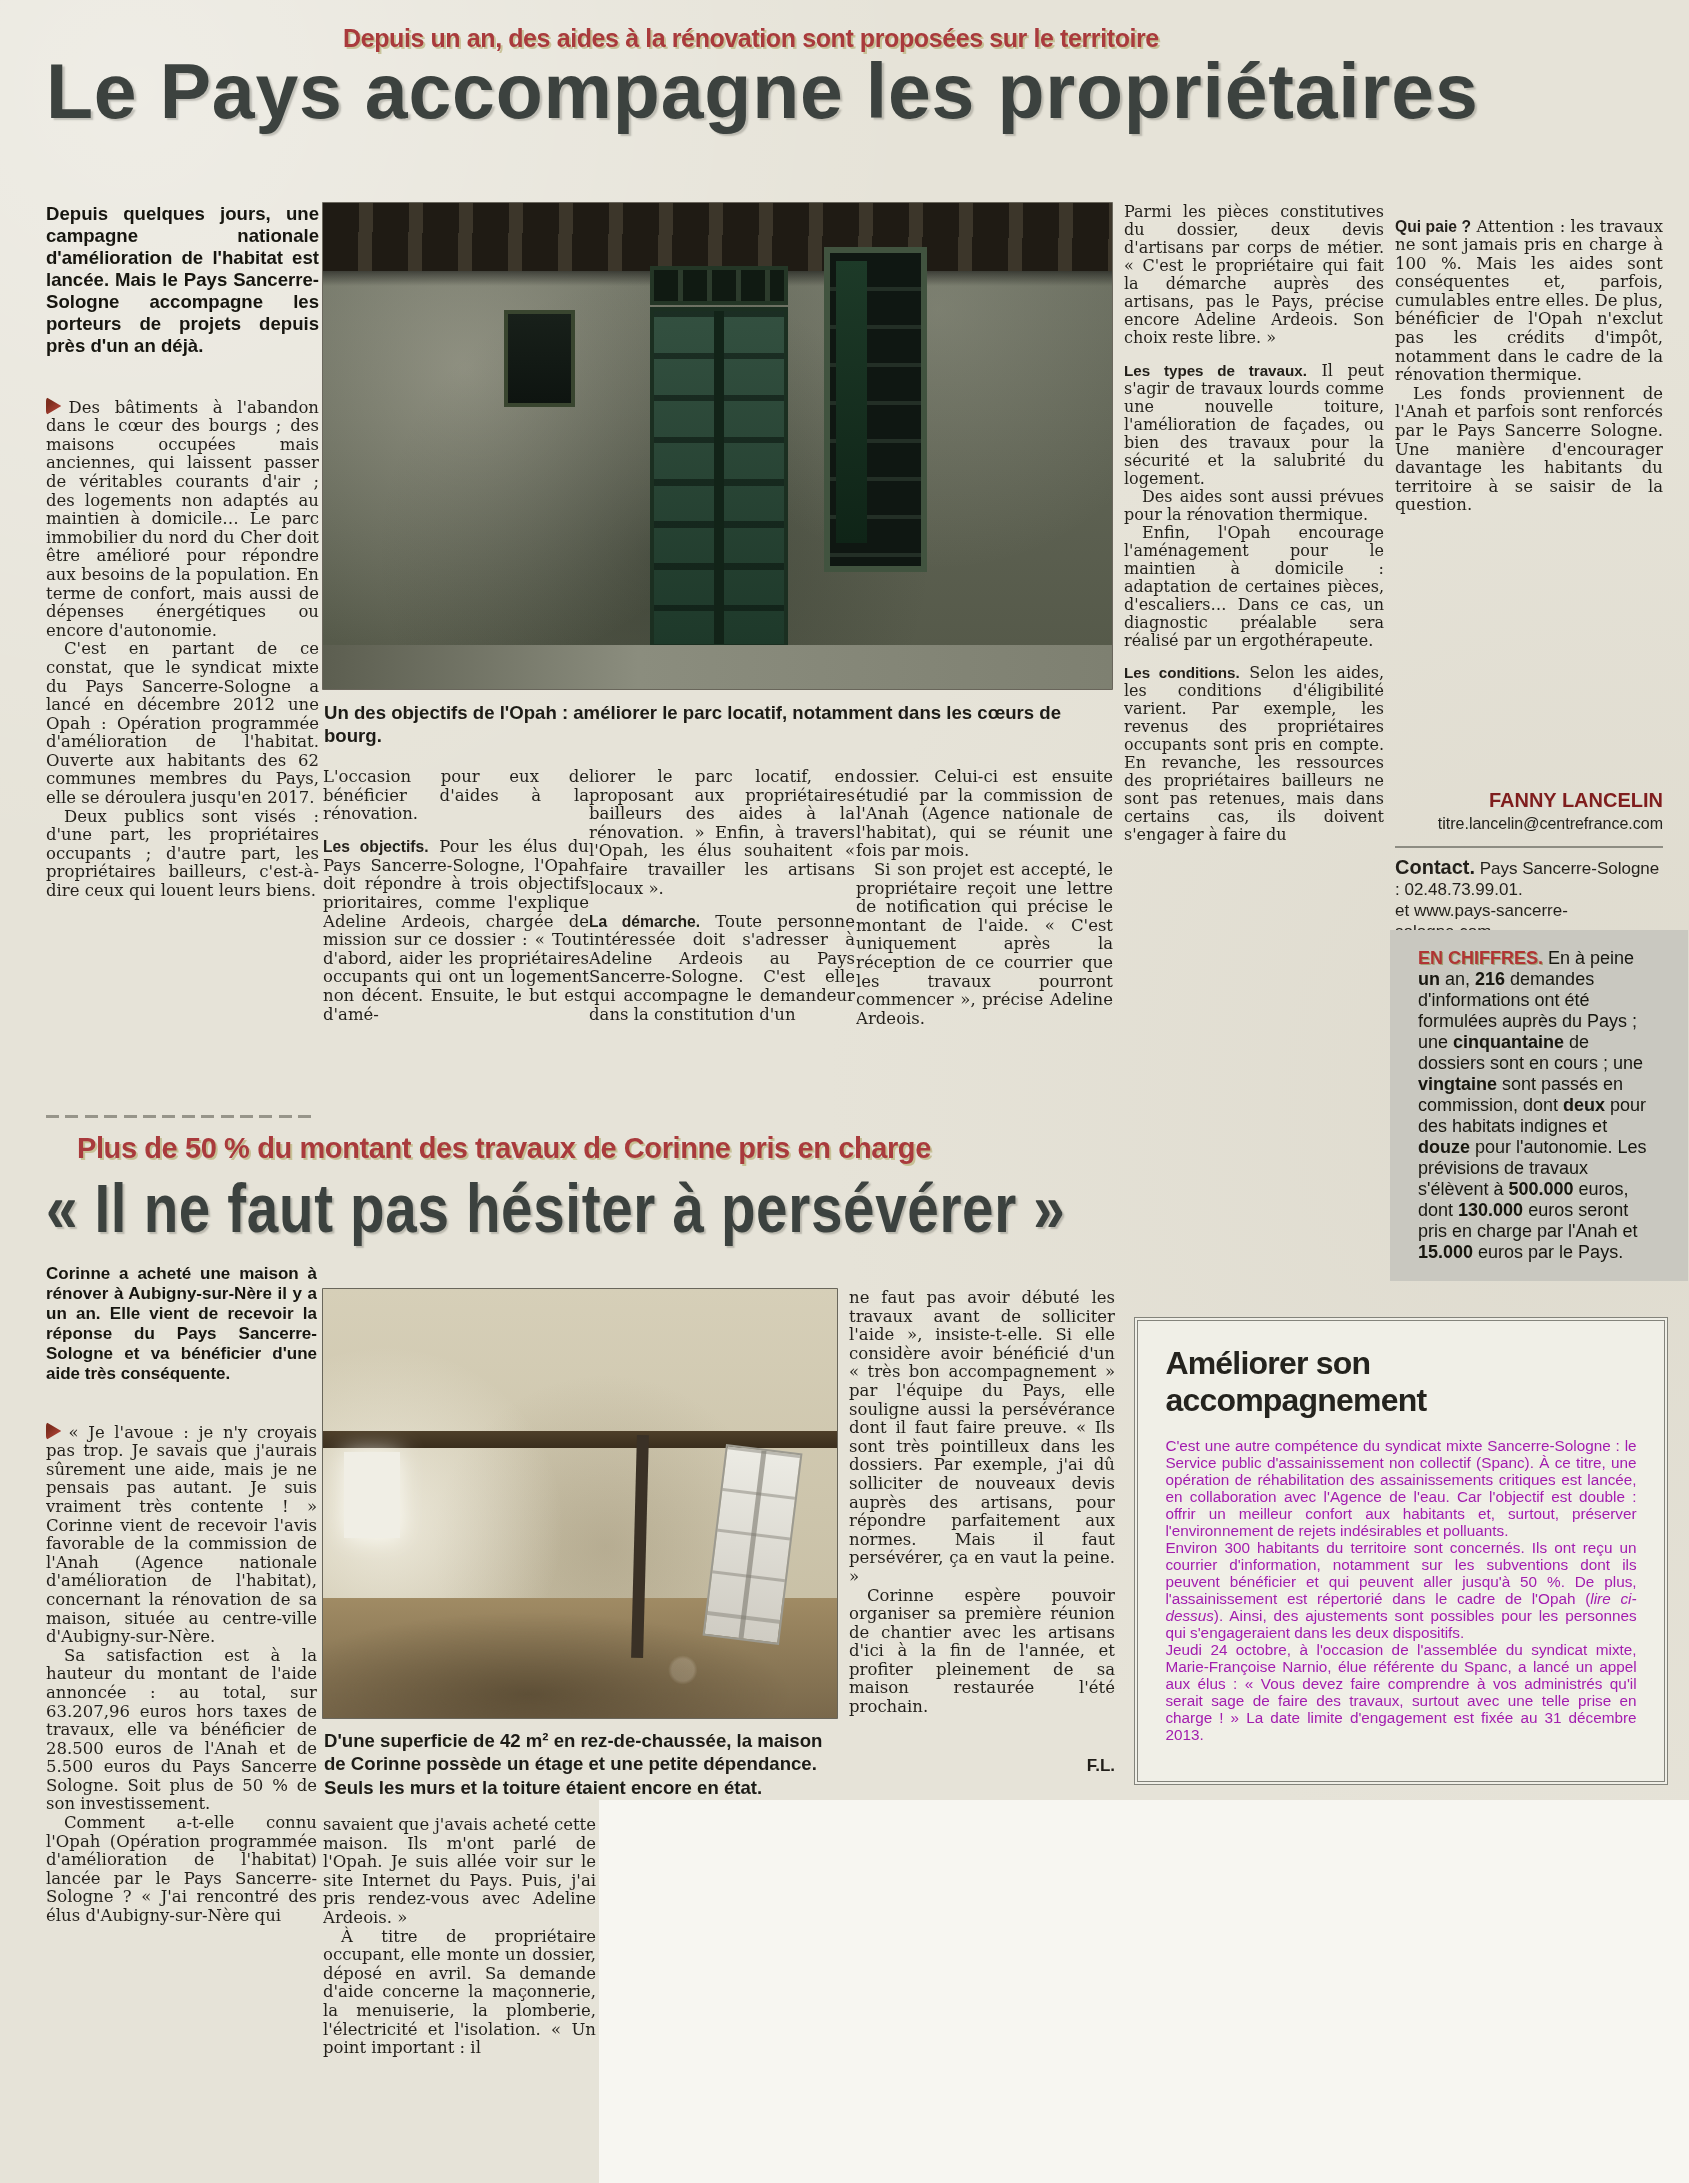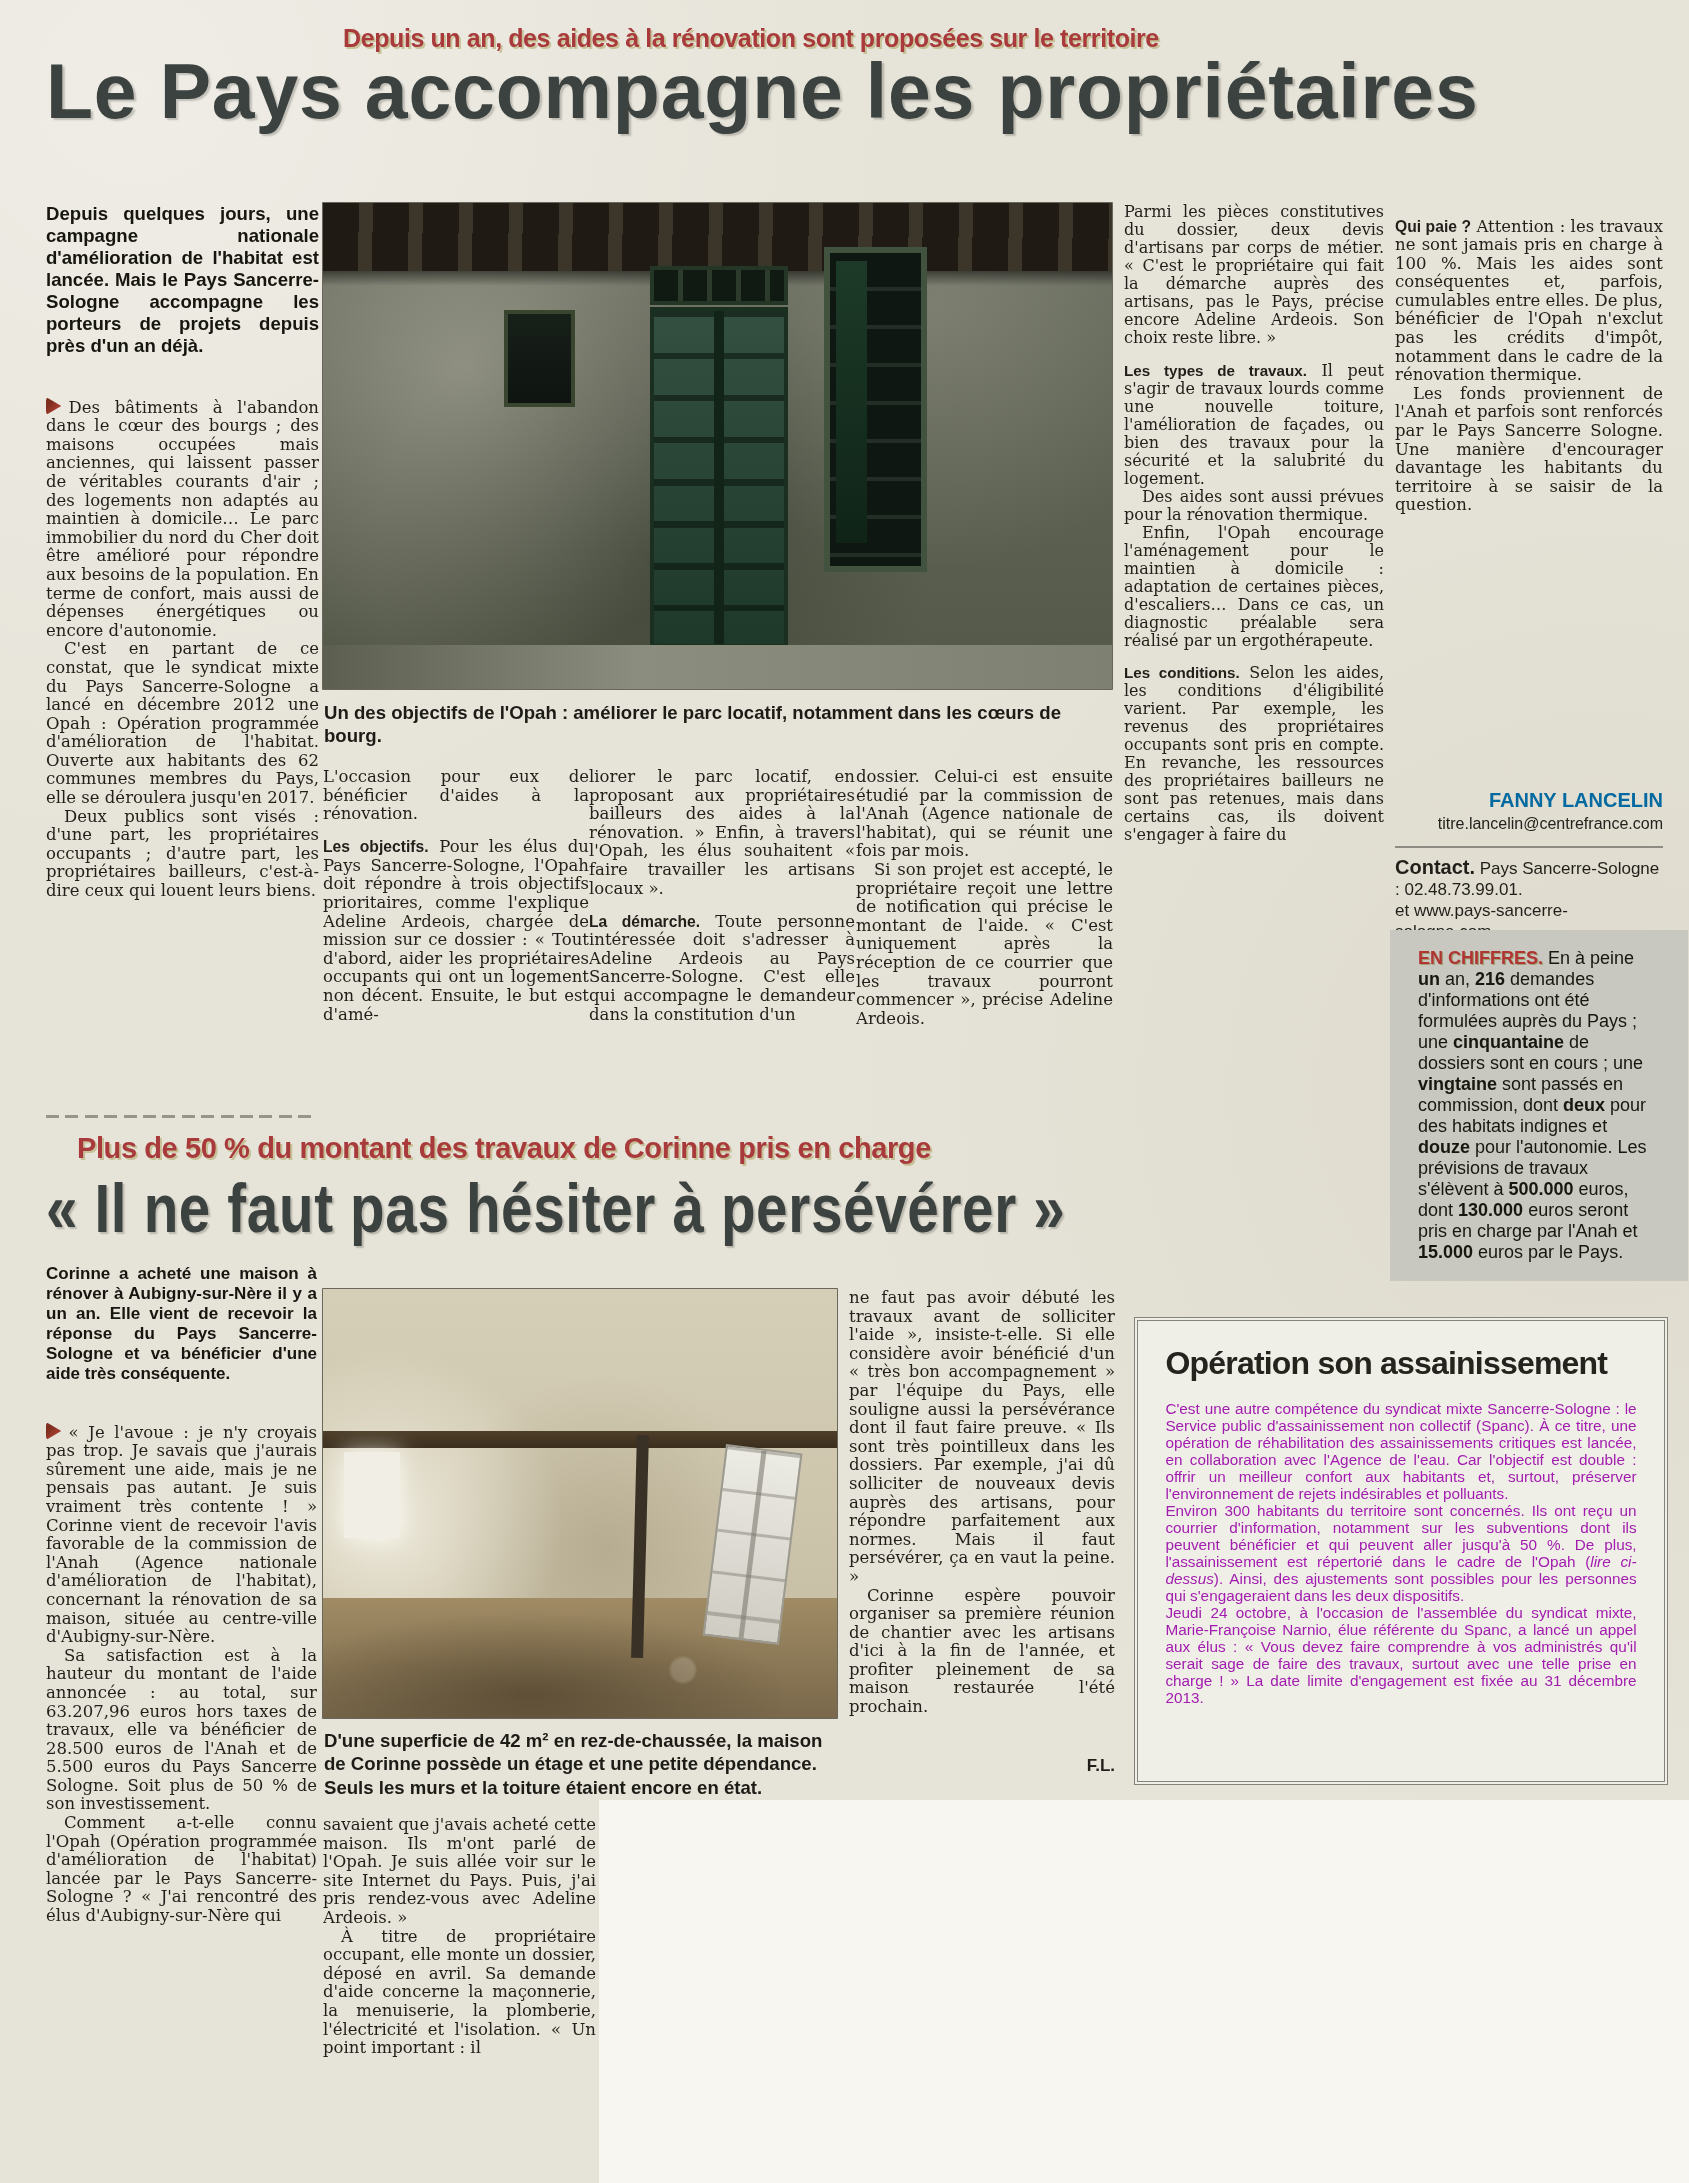--- a/index.html
+++ b/index.html
@@ -26,21 +26,21 @@
   .marker{display:inline-block;width:15.3px;height:18px;margin-right:7.3px;vertical-align:-2.4px;
     background:linear-gradient(135deg,#7e2d1e 30%,#c24b40);
     clip-path:polygon(0 0,100% 50%,0 100%);border-radius:4px 0 0 4px;}
   .kicker{font-family:"Liberation Sans", sans-serif;font-weight:bold;color:#a93a3c;
     text-shadow:2px 2px 0 rgba(160,150,70,.45);letter-spacing:-0.4px;white-space:nowrap;}
   .headline{font-family:"Liberation Sans", sans-serif;font-weight:bold;color:#3c423f;
     letter-spacing:0.8px;white-space:nowrap;text-shadow:2.4px 2.4px 1.6px rgba(60,60,50,.25);}
   .caption{font-family:"Liberation Sans", sans-serif;font-weight:bold;font-size:18.6px;line-height:23.4px;color:#1c1b16;text-align:left;}
   .photo{position:absolute;overflow:hidden;box-shadow:inset 0 0 89px rgba(0,0,0,.45), 0 0 0 0.8px #4a473d;}
   .layer{position:absolute;}
-  .byline{font-family:"Liberation Sans", sans-serif;font-weight:bold;font-size:20px;text-align:right;color:#0369a1;}
+  .byline{font-family:"Liberation Sans", sans-serif;font-weight:bold;font-size:20px;text-align:right;color:#7f1d1d;}
   .email{font-family:"Liberation Sans", sans-serif;font-size:16px;text-align:right;color:#23221c;}
   .rule{position:absolute;border-top:2.4px solid #8d8c82;}
   .contact{font-family:"Liberation Sans", sans-serif;font-size:17px;line-height:21px;text-align:left;}
   .contact b{font-size:20px;}
   .chiffres{position:absolute;background:#c9c8c0;padding:18px 28px;font-family:"Liberation Sans", sans-serif;
     font-size:18px;line-height:21px;text-align:left;color:#17160f;}
   .chiffres .red{color:#b03434;text-shadow:1.2px 1.2px 0 rgba(120,120,40,.5);}
   .sepline{position:absolute;height:3.2px;background:repeating-linear-gradient(90deg,#97958a 0 13px,transparent 13px 19.4px);}
   .box{position:absolute;background:#f0efe7;border:4px double #83837b;padding:21px 27.4px;box-sizing:border-box;}
   .box h2{font-family:"Liberation Sans", sans-serif;font-weight:bold;font-size:32px;letter-spacing:-0.8px;margin:3.2px 0 18px;color:#24231e;}
@@ -134,21 +134,21 @@
     <p class="first">savaient que j'avais acheté cette maison. Ils m'ont parlé de l'Opah. Je suis allée voir sur le site Internet du Pays. Puis, j'ai pris rendez-vous avec Adeline Ardeois. »</p>
     <p>À titre de propriétaire occupant, elle monte un dossier, déposé en avril. Sa demande d'aide concerne la maçonnerie, la menuiserie, la plomberie, l'électricité et l'isolation. « Un point important : il</p>
   </div>
 <div class="col serif" style="left:849px;top:1289px;width:266px;height:452px;">
     <p class="first">ne faut pas avoir débuté les travaux avant de solliciter l'aide », insiste-t-elle. Si elle considère avoir bénéficié d'un « très bon accompagnement » par l'équipe du Pays, elle souligne aussi la persévérance dont il faut faire preuve. « Ils sont très pointilleux dans les dossiers. Par exemple, j'ai dû solliciter de nouveaux devis auprès des artisans, pour répondre parfaitement aux normes. Mais il faut persévérer, ça en vaut la peine. »</p>
     <p>Corinne espère pouvoir organiser sa première réunion de chantier avec les artisans d'ici à la fin de l'année, et profiter pleinement de sa maison restaurée l'été prochain.</p>
   </div>
 <div class="abs sig" style="left:849px;top:1745px;width:266px;">F.L.</div>
 
 <div class="box" style="left:1134px;top:1317px;width:534px;height:468px;">
-  <h2>Opération son assainissement</h2>
+  <h2>Améliorer son accompagnement</h2>
   <div class="boxbody">
       <p class="first">C'est une autre compétence du syndicat mixte Sancerre-Sologne : le Service public d'assainissement non collectif (Spanc). À ce titre, une opération de réhabilitation des assainissements critiques est lancée, en collaboration avec l'Agence de l'eau. Car l'objectif est double : offrir un meilleur confort aux habitants et, surtout, préserver l'environnement de rejets indésirables et polluants.</p>
       <p>Environ 300 habitants du territoire sont concernés. Ils ont reçu un courrier d'information, notamment sur les subventions dont ils peuvent bénéficier et qui peuvent aller jusqu'à 50 %. De plus, l'assainissement est répertorié dans le cadre de l'Opah (<i>lire ci-dessus</i>). Ainsi, des ajustements sont possibles pour les personnes qui s'engageraient dans les deux dispositifs.</p>
       <p>Jeudi 24 octobre, à l'occasion de l'assemblée du syndicat mixte, Marie-Françoise Narnio, élue référente du Spanc, a lancé un appel aux élus : « Vous devez faire comprendre à vos administrés qu'il serait sage de faire des travaux, surtout avec une telle prise en charge ! » La date limite d'engagement est fixée au 31 décembre 2013.</p>
     </div>
 </div>
 
 <div class="white-area" style="left:599px;top:1800px;width:1090px;height:383px;"></div>
 
 

